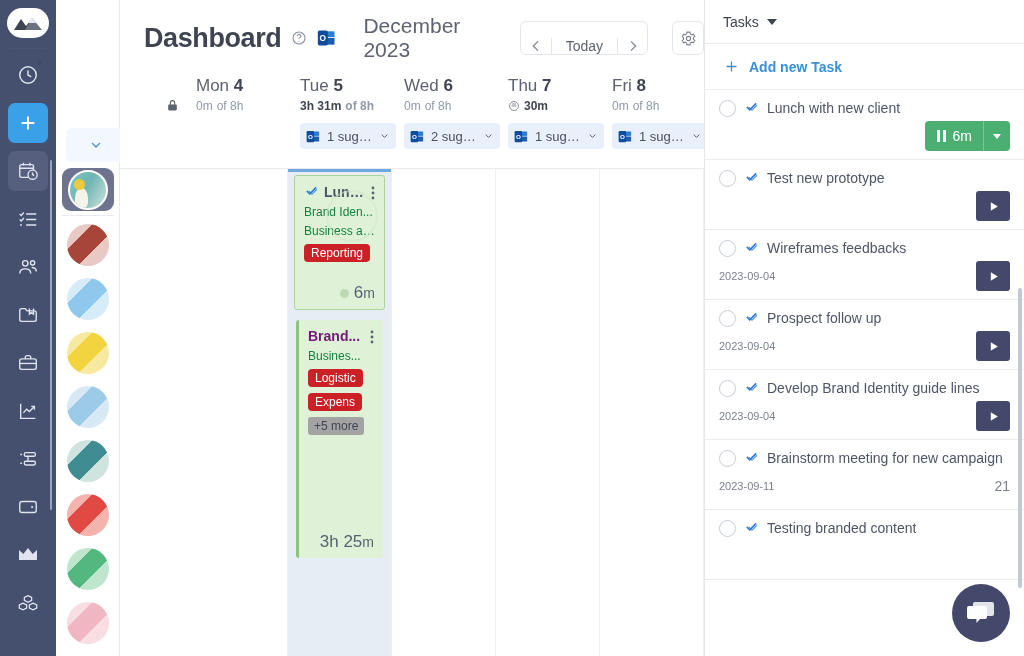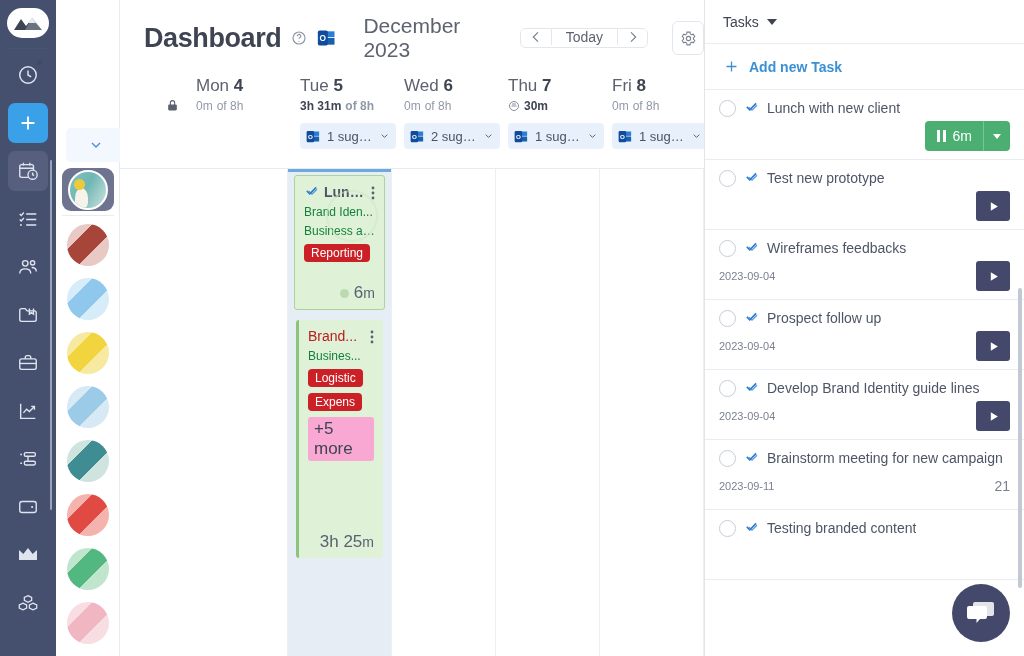--- a/index.html
+++ b/index.html
@@ -87,22 +87,22 @@
   }
   .cal-title {
     font-size: 27px; font-weight: bold; color: #3e4452; letter-spacing: -0.4px;
   }
   .help-icon { color: #8d93a3; display: flex; align-items: center; }
   .ms-icon {
     width: 22px; height: 22px; display:flex; align-items:center; justify-content:center;
   }
   .cal-month { font-size: 21px; color: #5d6270; margin-left: 16px; }
   .nav-group {
-    display: flex; align-items: flex-start; border: 1px solid #e3e6ec;
-    border-radius: 6px; overflow: hidden; height: 20px; margin-left: 16px;
+    display: flex; align-items: flex-end; border: 1px solid #e3e6ec;
+    border-radius: 6px; overflow: hidden; height: 34px; margin-left: 16px;
   }
   .nav-btn {
     width: 38px; display: flex; align-items: center; justify-content: center;
     color: #7b8190; background: #fff;
   }
   .nav-today {
     padding: 0 14px; display: flex; align-items: center; font-size: 14px;
     color: #5d6270; border-left: 1px solid #e3e6ec; border-right: 1px solid #e3e6ec;
     background: #fff;
   }
@@ -146,30 +146,30 @@
   .ev.bar { border-left: 3px solid #8bc47a; }
   .ev-clockbg {
     position: absolute; right: 6px; top: 14px; width: 52px; height: 52px;
     border: 2px solid #cfe6c4; border-radius: 50%; opacity: .55;
   }
   .ev-top { display: flex; align-items: flex-start; gap: 5px; }
   .ev-title {
     font-size: 14px; color: #4d5566; font-weight: bold; flex: 1 1 auto;
     overflow: hidden; white-space: nowrap; text-overflow: ellipsis;
   }
-  .ev-title.plain { font-weight: normal; color:#b91c1c; }
+  .ev-title.plain { font-weight: bold; color:#701a75; }
   .kebab { color: #5a6172; flex: 0 0 auto; line-height: 0; padding-top:2px; }
   .ev-line { font-size: 12px; color: #15803d; margin-top: 5px; overflow:hidden; white-space:nowrap; text-overflow:ellipsis; }
   .tag {
     background: #cc2027; color: #fff; font-size: 12px; border-radius: 4px;
     padding: 2px 7px; margin-top: 6px; align-self: flex-start; max-width: 100%;
     white-space: nowrap; overflow: hidden;
   }
   .more {
-    background: #f9a8d4; color: #3e4452; font-size: 17px; border-radius: 3px;
+    background: #a3a3a3; color: #3e4452; font-size: 12px; border-radius: 3px;
     padding: 2px 6px; margin-top: 6px; align-self: flex-start;
   }
   .ev-foot {
     margin-top: auto; display: flex; align-items: center; justify-content: flex-end;
     gap: 5px; font-size: 17px; color: #5a6172; padding-top: 8px;
   }
   .ev-foot .pip { width: 9px; height: 9px; border-radius: 50%; background: #bcd9b0; }
   .ev-foot .unit { font-size: 14px; }
 
   

